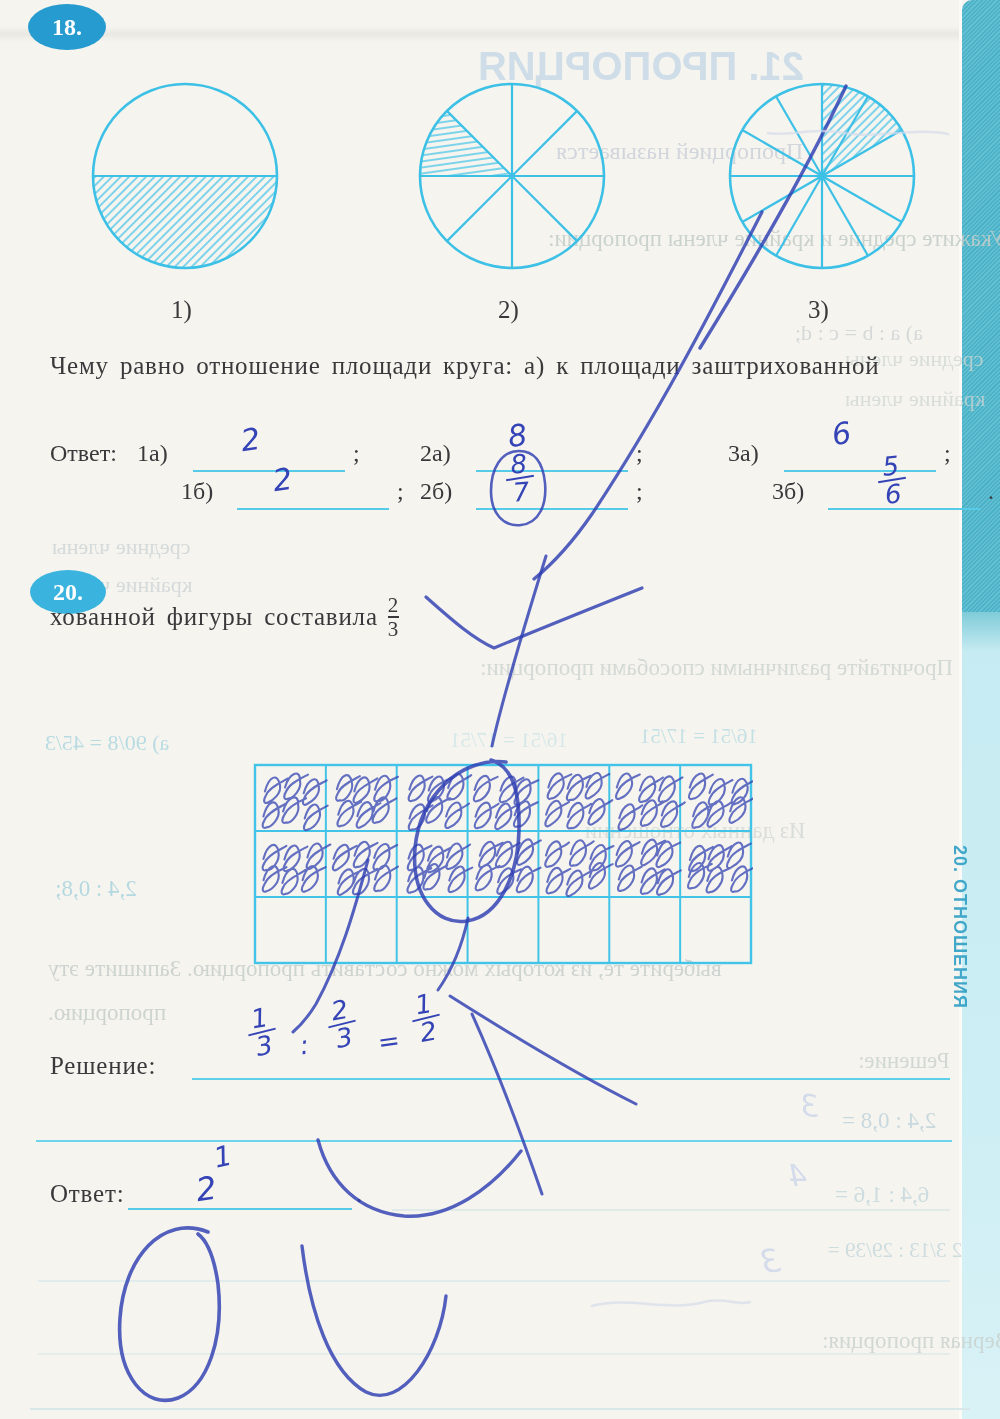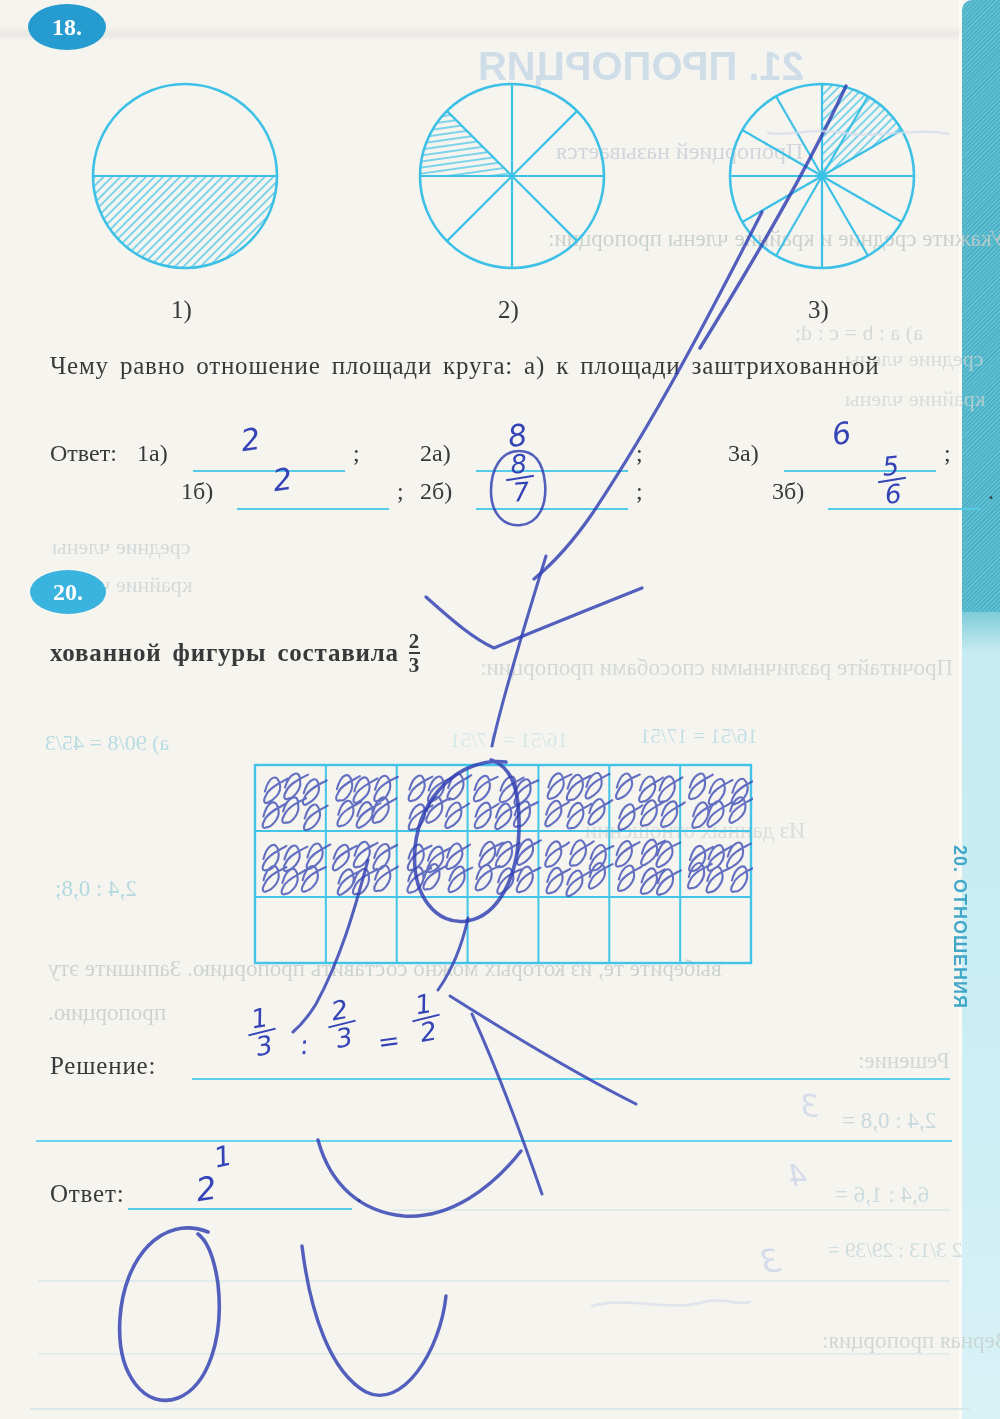--- a/index.html
+++ b/index.html
@@ -32,22 +32,22 @@
   .ans-line{position:absolute;left:56px;top:30px;width:152px;height:2px;background:#55cbe8;}
   .ans-sep{position:absolute;left:216px;top:0;}
   .hw{font-family:"DejaVu Sans",sans-serif;font-style:italic;color:#3444b6;}
   .hw-d{position:absolute;font-size:30px;transform:rotate(-8deg);}
   .hw-frac{position:absolute;width:32px;text-align:center;font-size:26px;line-height:24px;transform:rotate(-5deg);}
   .hw-frac .bar{height:2px;background:#3444b6;margin:1px 2px;transform:rotate(-4deg);}
   
   .p-frac{display:inline-flex;flex-direction:column;align-items:center;font-size:21px;line-height:22px;
         margin:0 10px;vertical-align:middle;}
   .p-frac .bar{width:100%;height:2px;background:#39393b;}
-  .t19-line2{position:absolute;left:50px;top:630px;display:flex;align-items:center;font-size:25px;
-        letter-spacing:.8px;word-spacing:4px;white-space:nowrap;font-weight:bold;}
+  .t19-line2{position:absolute;left:50px;top:594px;display:flex;align-items:center;font-size:25px;
+        letter-spacing:.8px;word-spacing:4px;white-space:nowrap;}
   
   .rline{position:absolute;height:2px;}
   
   .bleed{position:absolute;font-family:"Liberation Serif",serif;white-space:nowrap;pointer-events:none;}
   .bleed-sans{font-family:"Liberation Sans",sans-serif;}
   .bleed-hand{font-family:"DejaVu Sans",sans-serif;font-style:italic;}
   .layer{position:absolute;left:0;top:0;width:1000px;height:1419px;pointer-events:none;}
 </style>
 </head>
 <body>

